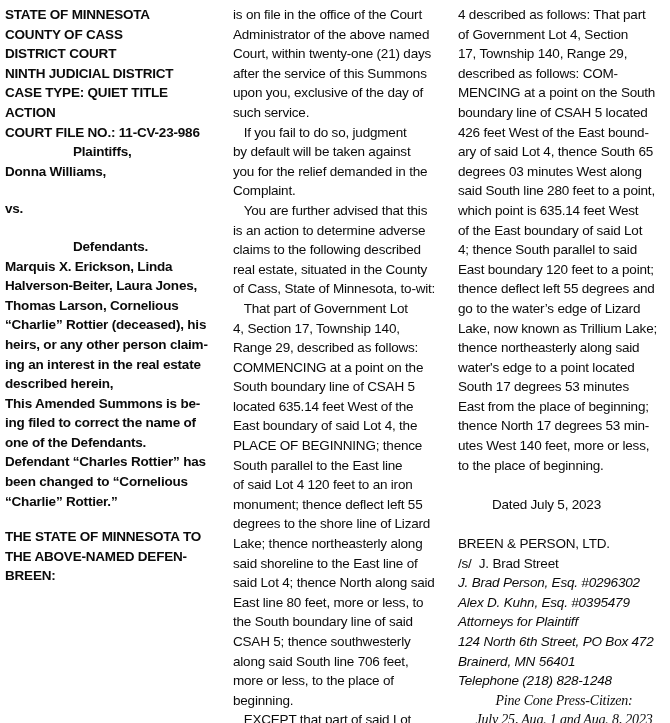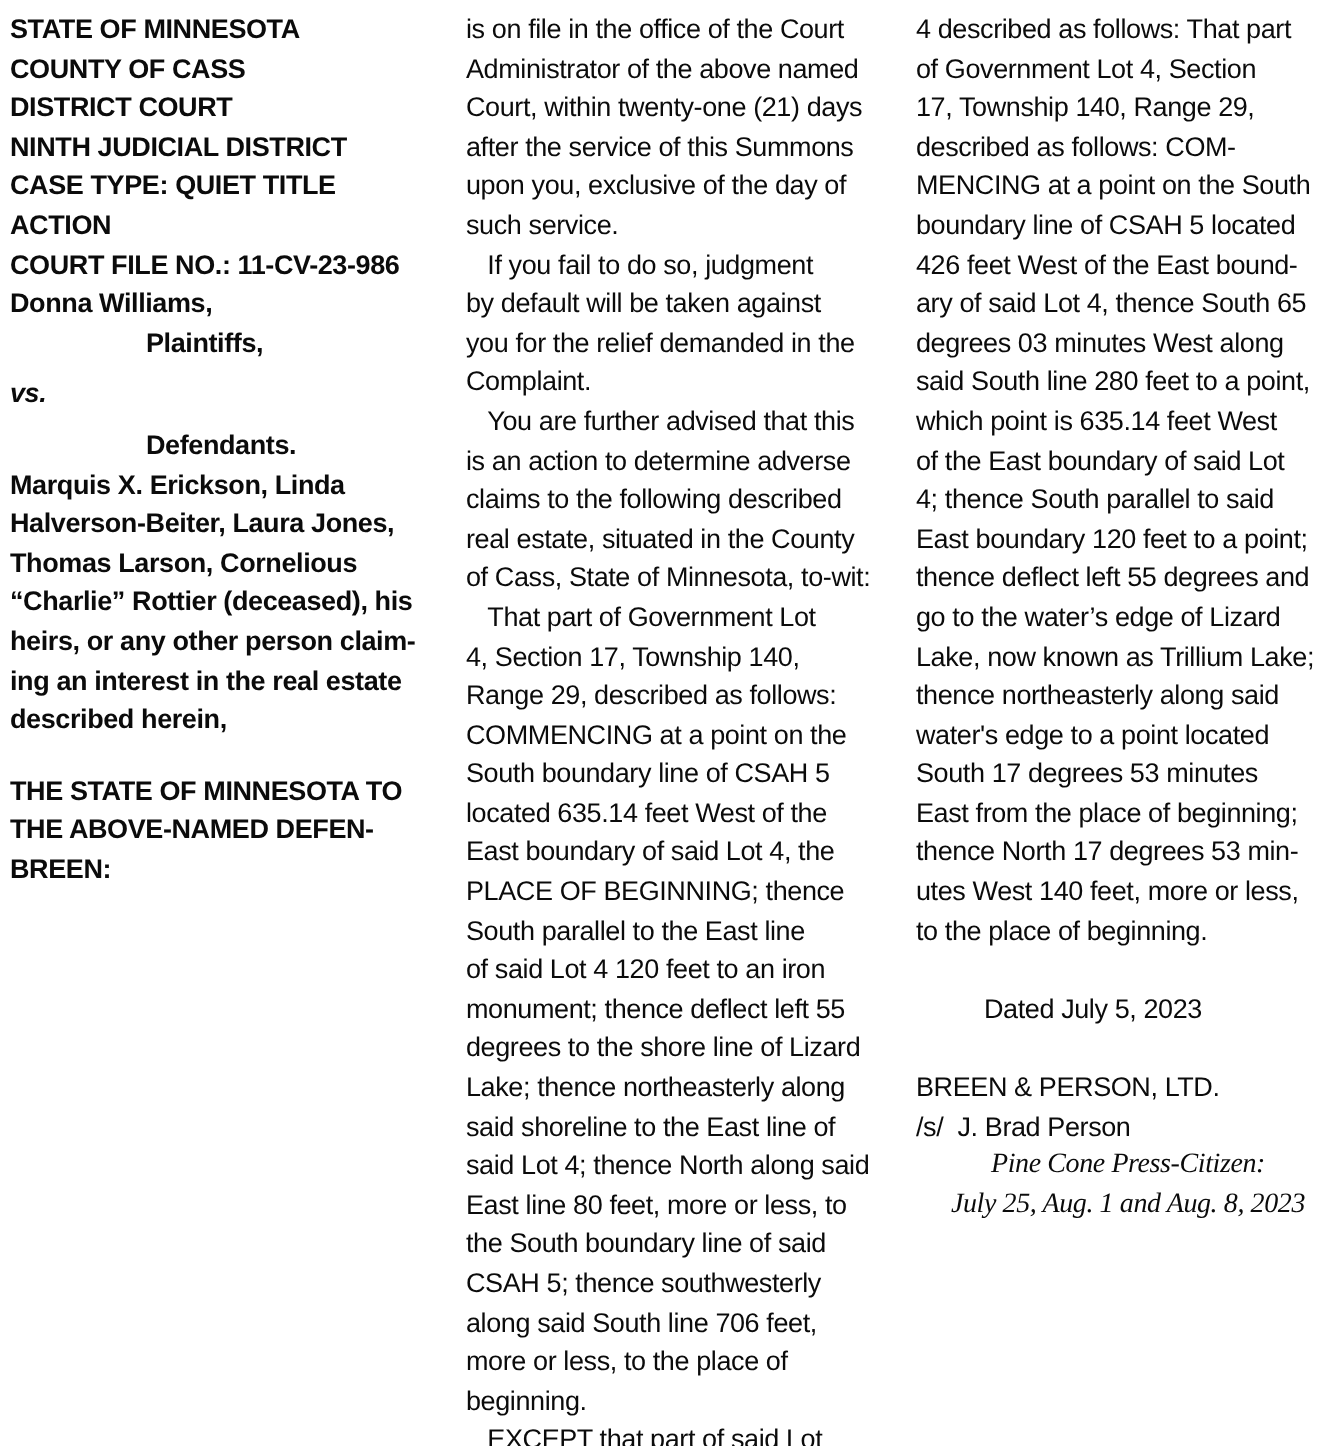--- a/index.html
+++ b/index.html
@@ -29,21 +29,21 @@
   }
   .col { min-width: 0; }
   .pre {
     white-space: pre-wrap;
     margin: 0;
   }
   .bold   { font-weight: bold; }
   .right  { text-align: left; }
   .ind    { padding-left: 68px; }
   .italic { font-style: italic; }
-  .vs        { margin: 6px 0; font-style: italic; }
+  .vs        { margin: 18px 0; }
   .doc-title { margin: 13px 0 18px 0; }
   .addressee { margin-top: 16px; }
   .dated     { margin-top: 19.6px; margin-left: 34px; }
   .firm      { margin-top: 19.6px; }
   .pub {
     font-family: "Liberation Serif", serif;
     font-style: italic;
     text-align: center;
     font-size: 14px;
   }
@@ -54,31 +54,37 @@
 <div class="page">
 
   <div class="col">
     <div class="pre bold">STATE OF MINNESOTA
 COUNTY OF CASS</div>
     <div class="pre bold right">DISTRICT COURT
 NINTH JUDICIAL DISTRICT
 CASE TYPE: QUIET TITLE
 ACTION
 COURT FILE NO.: 11-CV-23-986</div>
+    <div class="pre bold ind">Plaintiffs,</div>
     <div class="pre bold">Donna Williams,</div>
-    <div class="pre bold ind">Plaintiffs,</div>
     <div class="pre bold vs">vs.</div>
     <div class="pre bold ind">Defendants.</div>
     <div class="pre bold">Marquis X. Erickson, Linda
 Halverson-Beiter, Laura Jones,
 Thomas Larson, Cornelious
 “Charlie” Rottier (deceased), his
 heirs, or any other person claim-
 ing an interest in the real estate
 described herein,</div>
+    <div class="pre bold">This Amended Summons is be-
+ing filed to correct the name of
+one of the Defendants.
+Defendant “Charles Rottier” has
+been changed to “Cornelious
+“Charlie” Rottier.”</div>
     <div class="pre bold addressee">THE STATE OF MINNESOTA TO
 THE ABOVE-NAMED DEFEN-
 BREEN:</div>
   </div>
 
   <div class="col">
     <div class="pre">is on file in the office of the Court
 Administrator of the above named
 Court, within twenty-one (21) days
 after the service of this Summons
@@ -137,18 +143,24 @@
 Lake, now known as Trillium Lake;
 thence northeasterly along said
 water's edge to a point located
 South 17 degrees 53 minutes
 East from the place of beginning;
 thence North 17 degrees 53 min-
 utes West 140 feet, more or less,
 to the place of beginning.</div>
     <div class="pre dated">Dated July 5, 2023</div>
     <div class="pre right firm">BREEN &amp; PERSON, LTD.</div>
-    <div class="pre right">/s/  J. Brad Person</div>
+    <div class="pre right">/s/  J. Brad Street</div>
+    <div class="pre right italic">J. Brad Person, Esq. #0296302
+Alex D. Kuhn, Esq. #0395479
+Attorneys for Plaintiff
+124 North 6th Street, PO Box 472
+Brainerd, MN 56401
+Telephone (218) 828-1248</div>
     <div class="pre pub">Pine Cone Press-Citizen:
 July 25, Aug. 1 and Aug. 8, 2023</div>
   </div>
 
 </div>
 
 </body></html>

